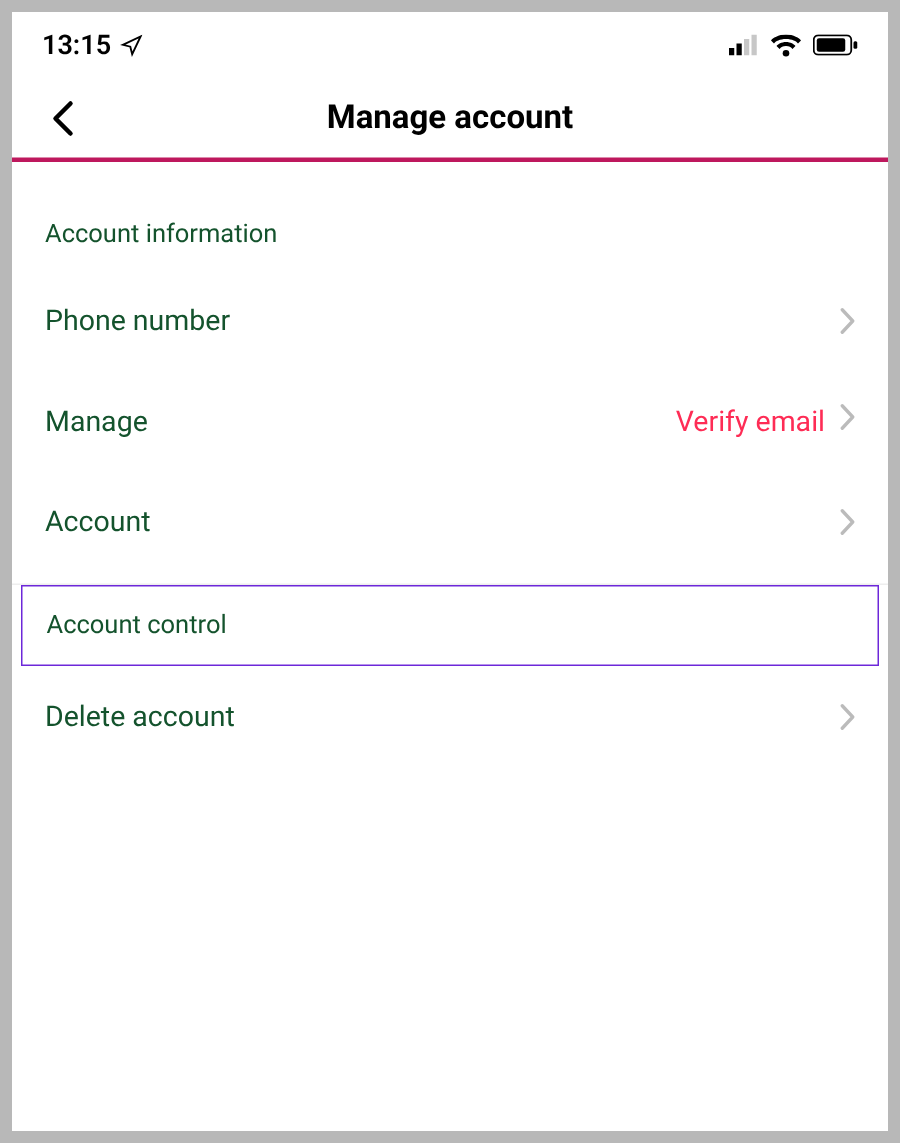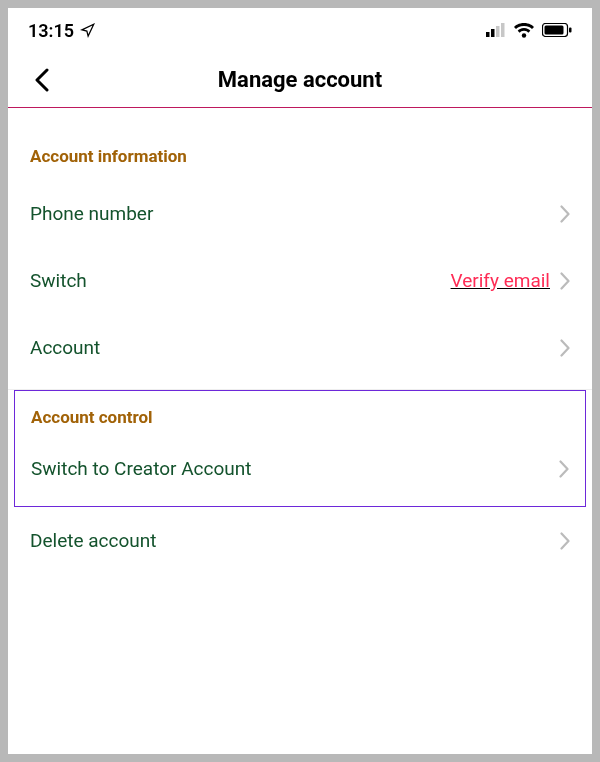--- a/index.html
+++ b/index.html
@@ -39,21 +39,21 @@
     .status-right {
       display: flex;
       align-items: center;
       gap: 8px;
     }
     .nav-bar {
       height: 56px;
       display: flex;
       align-items: center;
       position: relative;
-      border-bottom: 1px solid #be185d;
+      border-bottom: 3px solid #be185d;
     }
     .back-button {
       position: absolute;
       left: 14px;
       width: 40px;
       height: 40px;
       display: flex;
       align-items: center;
       justify-content: center;
       cursor: pointer;
@@ -64,40 +64,39 @@
       font-size: 22px;
       font-weight: 700;
       color: #000;
     }
     .content {
       padding-top: 10px;
     }
     .section-header {
       padding: 28px 22px 14px 22px;
       font-size: 17px;
-      color: #a16207;
-      font-weight: 700;
+      color: #14532d;
+      font-weight: 400;
     }
     .row {
       display: flex;
       align-items: center;
       justify-content: space-between;
       padding: 22px 22px;
       cursor: pointer;
     }
     .row-label {
       font-size: 19px;
       color: #14532d;
       font-weight: 400;
     }
     .row-right {
       display: flex;
-      align-items: center;
+      align-items: flex-start;
       gap: 10px;
-      text-decoration: underline;
     }
     .row-value {
       font-size: 19px;
       font-weight: 400;
     }
     .row-value.alert {
       color: #fe2c55;
     }
     .chevron {
       flex-shrink: 0;
@@ -167,21 +166,21 @@
     <div class="row">
       <div class="row-label">Phone number</div>
       <div class="row-right">
         <svg class="chevron" width="10" height="18" viewBox="0 0 10 18" fill="none" stroke="#bbbbbb" stroke-width="2.2" stroke-linecap="round" stroke-linejoin="round">
           <polyline points="1.5,1.5 8.5,9 1.5,16.5"></polyline>
         </svg>
       </div>
     </div>
 
     <div class="row">
-      <div class="row-label">Switch</div>
+      <div class="row-label">Manage</div>
       <div class="row-right">
         <span class="row-value alert">Verify email</span>
         <svg class="chevron" width="10" height="18" viewBox="0 0 10 18" fill="none" stroke="#bbbbbb" stroke-width="2.2" stroke-linecap="round" stroke-linejoin="round">
           <polyline points="1.5,1.5 8.5,9 1.5,16.5"></polyline>
         </svg>
       </div>
     </div>
 
     <div class="row">
       <div class="row-label">Account</div>
@@ -191,28 +190,20 @@
         </svg>
       </div>
     </div>
 
     <div class="section-divider"></div>
 
     <div class="highlight-box">
       <div class="section-header">Account control</div>
 
 
-      <div class="row">
-        <div class="row-label">Switch to Creator Account</div>
-        <div class="row-right">
-          <svg class="chevron" width="10" height="18" viewBox="0 0 10 18" fill="none" stroke="#bbbbbb" stroke-width="2.2" stroke-linecap="round" stroke-linejoin="round">
-            <polyline points="1.5,1.5 8.5,9 1.5,16.5"></polyline>
-          </svg>
-        </div>
-      </div>
     </div>
 
     <div class="row">
       <div class="row-label">Delete account</div>
       <div class="row-right">
         <svg class="chevron" width="10" height="18" viewBox="0 0 10 18" fill="none" stroke="#bbbbbb" stroke-width="2.2" stroke-linecap="round" stroke-linejoin="round">
           <polyline points="1.5,1.5 8.5,9 1.5,16.5"></polyline>
         </svg>
       </div>
     </div>

